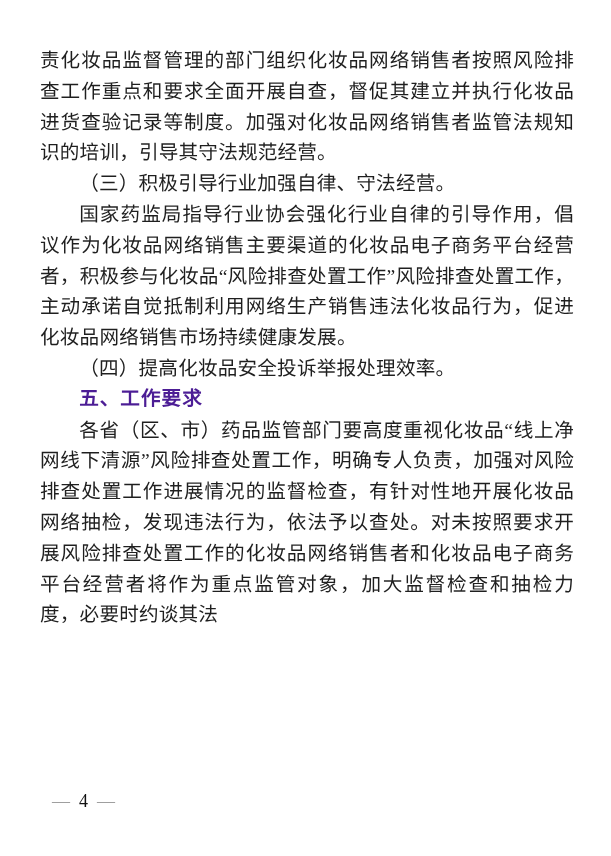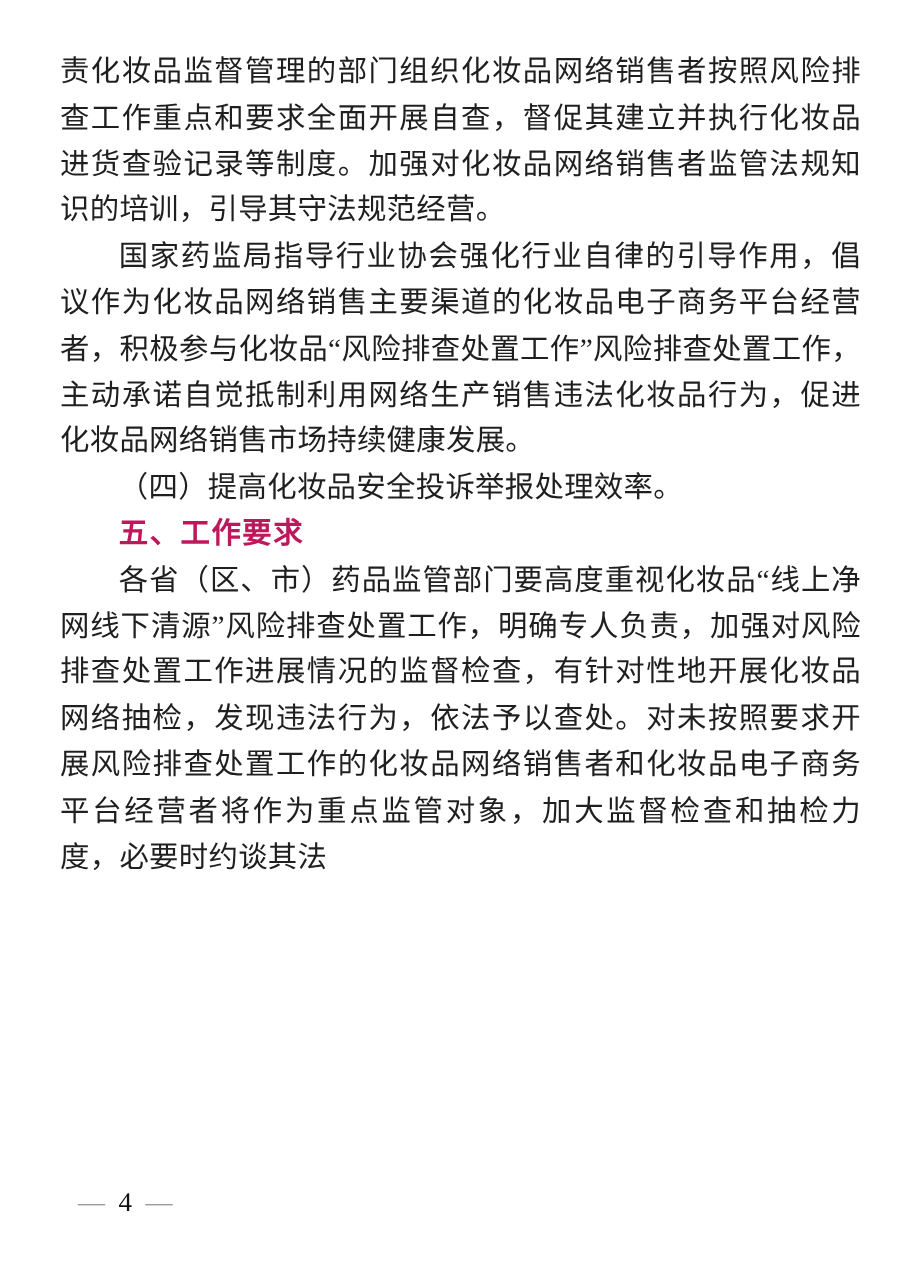--- a/index.html
+++ b/index.html
@@ -11,21 +11,21 @@
     height: 856px;
     position: relative;
     background: #ffffff;
     overflow: hidden;
     font-family: "Liberation Serif", "DejaVu Serif", serif;
     color: #1f1f1f;
   }
   .page-content {
     position: absolute;
     left: 40px;
-    top: 34px;
+    top: 46px;
     width: 534px;
     height: 744px;
     overflow: hidden;
   }
   .para {
     margin: 0;
     padding: 0;
     font-size: 19.6px;
     line-height: 30.8px;
     text-align: justify;
@@ -36,21 +36,21 @@
   .no-indent {
     text-indent: 0;
   }
   .heading {
     margin: 0;
     padding: 0;
     font-size: 19.6px;
     line-height: 30.8px;
     text-indent: 2em;
     font-weight: 700;
-    color: #be185d;
+    color: #4c1d95;
     font-family: Liberation Mono, monospace;
     letter-spacing: 1px;
   }
   .footer {
     position: absolute;
     left: 52px;
     top: 790px;
     display: flex;
     align-items: center;
     gap: 9px;
@@ -64,20 +64,21 @@
   .footer .page-num {
     color: #111111;
     font-size: 18px;
   }
 </style>
 </head>
 <body>
 
 <div class="page-content">
   <p class="para no-indent">责化妆品监督管理的部门组织化妆品网络销售者按照风险排查工作重点和要求全面开展自查，督促其建立并执行化妆品进货查验记录等制度。加强对化妆品网络销售者监管法规知识的培训，引导其守法规范经营。</p>
+  <p class="para">（三）积极引导行业加强自律、守法经营。</p>
   <p class="para">国家药监局指导行业协会强化行业自律的引导作用，倡议作为化妆品网络销售主要渠道的化妆品电子商务平台经营者，积极参与化妆品“风险排查处置工作”风险排查处置工作，主动承诺自觉抵制利用网络生产销售违法化妆品行为，促进化妆品网络销售市场持续健康发展。</p>
   <p class="para">（四）提高化妆品安全投诉举报处理效率。</p>
   <p class="heading">五、工作要求</p>
   <p class="para">各省（区、市）药品监管部门要高度重视化妆品“线上净网线下清源”风险排查处置工作，明确专人负责，加强对风险排查处置工作进展情况的监督检查，有针对性地开展化妆品网络抽检，发现违法行为，依法予以查处。对未按照要求开展风险排查处置工作的化妆品网络销售者和化妆品电子商务平台经营者将作为重点监管对象，加大监督检查和抽检力度，必要时约谈其法</p>
 </div>
 
 <div class="footer">
   <span class="dash">—</span>
   <span class="page-num">4</span>
   <span class="dash">—</span>

